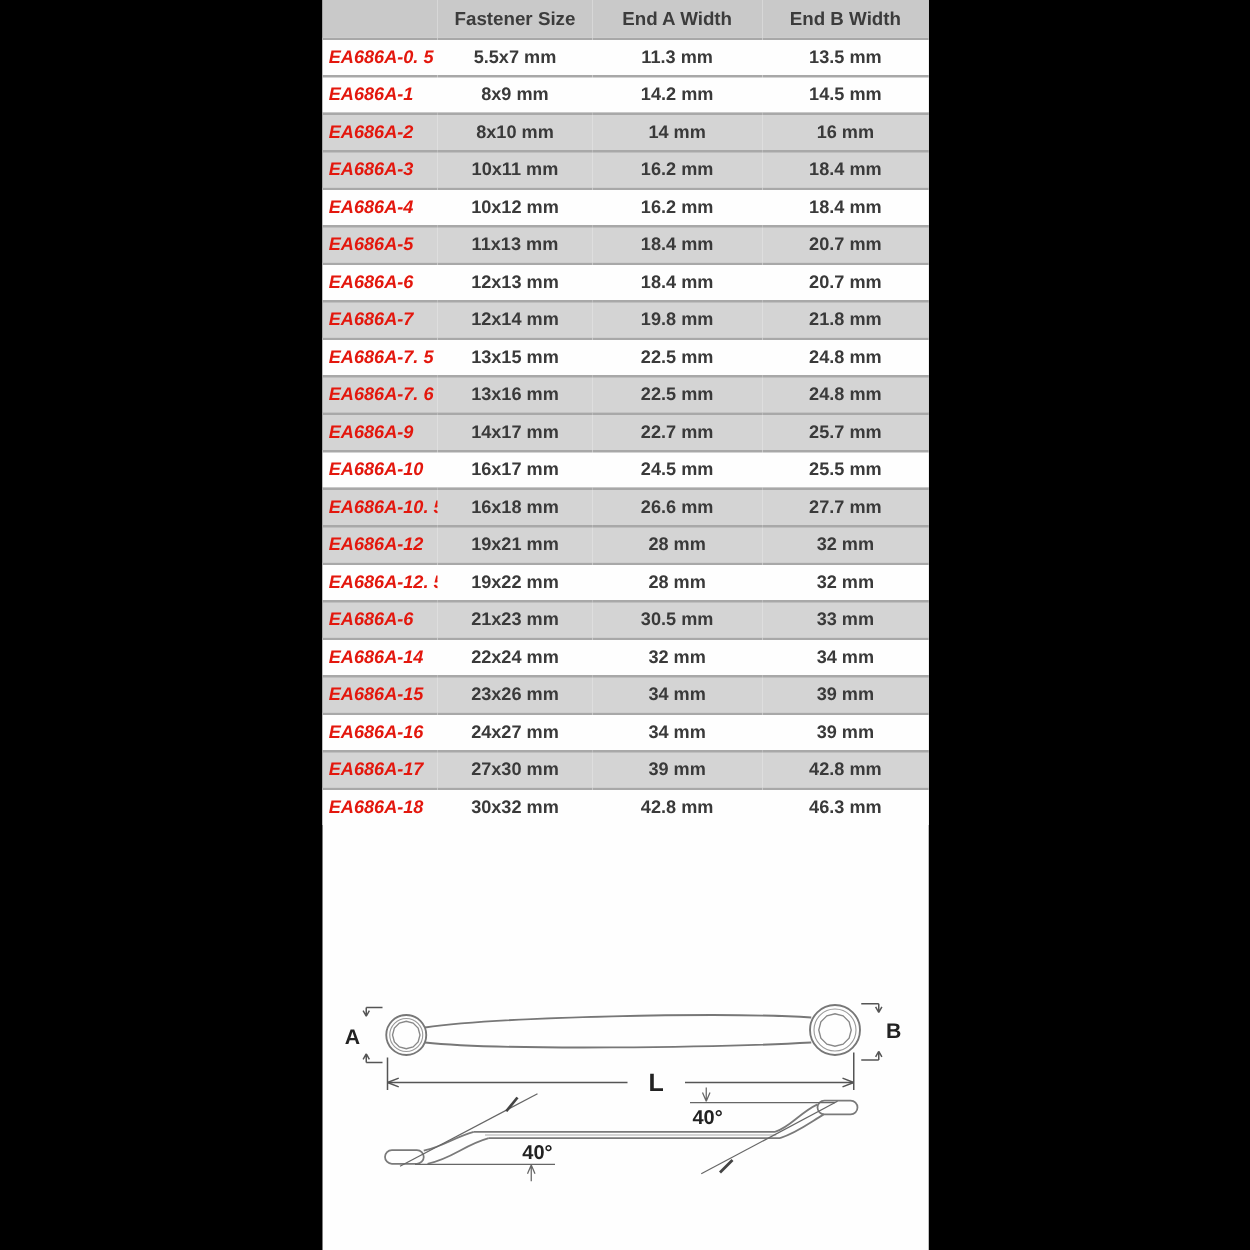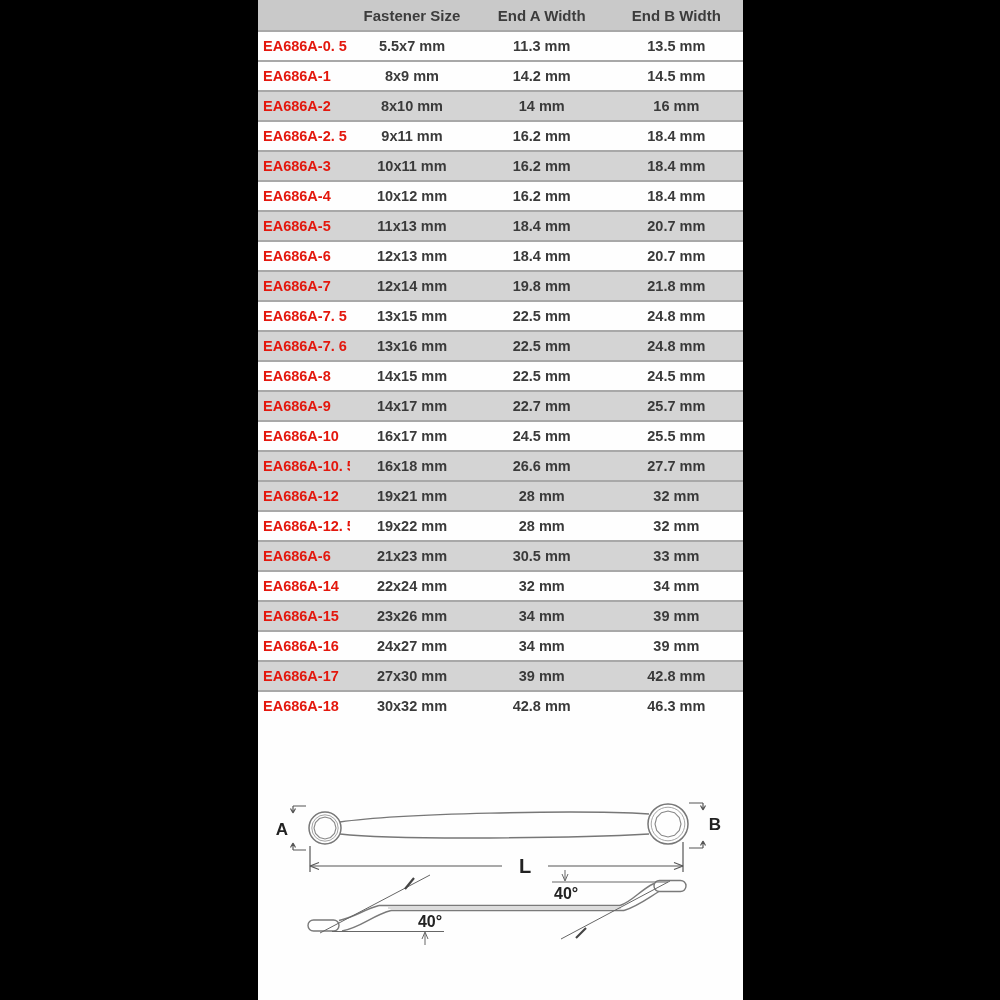--- a/index.html
+++ b/index.html
@@ -30,21 +30,21 @@
     box-sizing:border-box;height:30px;padding:0;vertical-align:middle;
     font-size:14.5px;font-weight:bold;color:var(--cell-text);
     white-space:nowrap;overflow:hidden;
   }
   table.spec thead th{
     background:var(--header-bg);color:#3c3c3c;font-size:15px;
   }
   table.spec tbody td{border-top:2px solid var(--separator);text-align:center;background:var(--row-bg);}
   table.spec tbody tr.alt td{background:var(--row-alt-bg);}
   table.spec td.model,table.spec th.model{
-    text-align:left;padding-left:5px;color:var(--model-red);
+    text-align:left;padding-left:5px;color:var(--model-red);font-style:italic;
   }
   col.c-model{width:19%;}
   col.c-size{width:25.5%;}
   col.c-enda{width:28%;}
   col.c-endb{width:27.5%;}
   .diagram{
     position:absolute;left:0;top:786px;width:485px;height:214px;
   }
   .diagram svg{display:block;}
   .dtext{fill:#222222;font-family:"Liberation Sans",sans-serif;font-weight:bold;}
@@ -81,26 +81,20 @@
       <td>8x9 mm</td>
       <td>14.2 mm</td>
       <td>14.5 mm</td>
     </tr>
         <tr class="alt">
       <td class="model">EA686A-2</td>
       <td>8x10 mm</td>
       <td>14 mm</td>
       <td>16 mm</td>
     </tr>
-        <tr>
-      <td class="model">EA686A-2. 5</td>
-      <td>9x11 mm</td>
-      <td>16.2 mm</td>
-      <td>18.4 mm</td>
-    </tr>
         <tr class="alt">
       <td class="model">EA686A-3</td>
       <td>10x11 mm</td>
       <td>16.2 mm</td>
       <td>18.4 mm</td>
     </tr>
         <tr>
       <td class="model">EA686A-4</td>
       <td>10x12 mm</td>
       <td>16.2 mm</td>
@@ -128,26 +122,20 @@
       <td class="model">EA686A-7. 5</td>
       <td>13x15 mm</td>
       <td>22.5 mm</td>
       <td>24.8 mm</td>
     </tr>
         <tr class="alt">
       <td class="model">EA686A-7. 6</td>
       <td>13x16 mm</td>
       <td>22.5 mm</td>
       <td>24.8 mm</td>
-    </tr>
-        <tr>
-      <td class="model">EA686A-8</td>
-      <td>14x15 mm</td>
-      <td>22.5 mm</td>
-      <td>24.5 mm</td>
     </tr>
         <tr class="alt">
       <td class="model">EA686A-9</td>
       <td>14x17 mm</td>
       <td>22.7 mm</td>
       <td>25.7 mm</td>
     </tr>
         <tr>
       <td class="model">EA686A-10</td>
       <td>16x17 mm</td>

